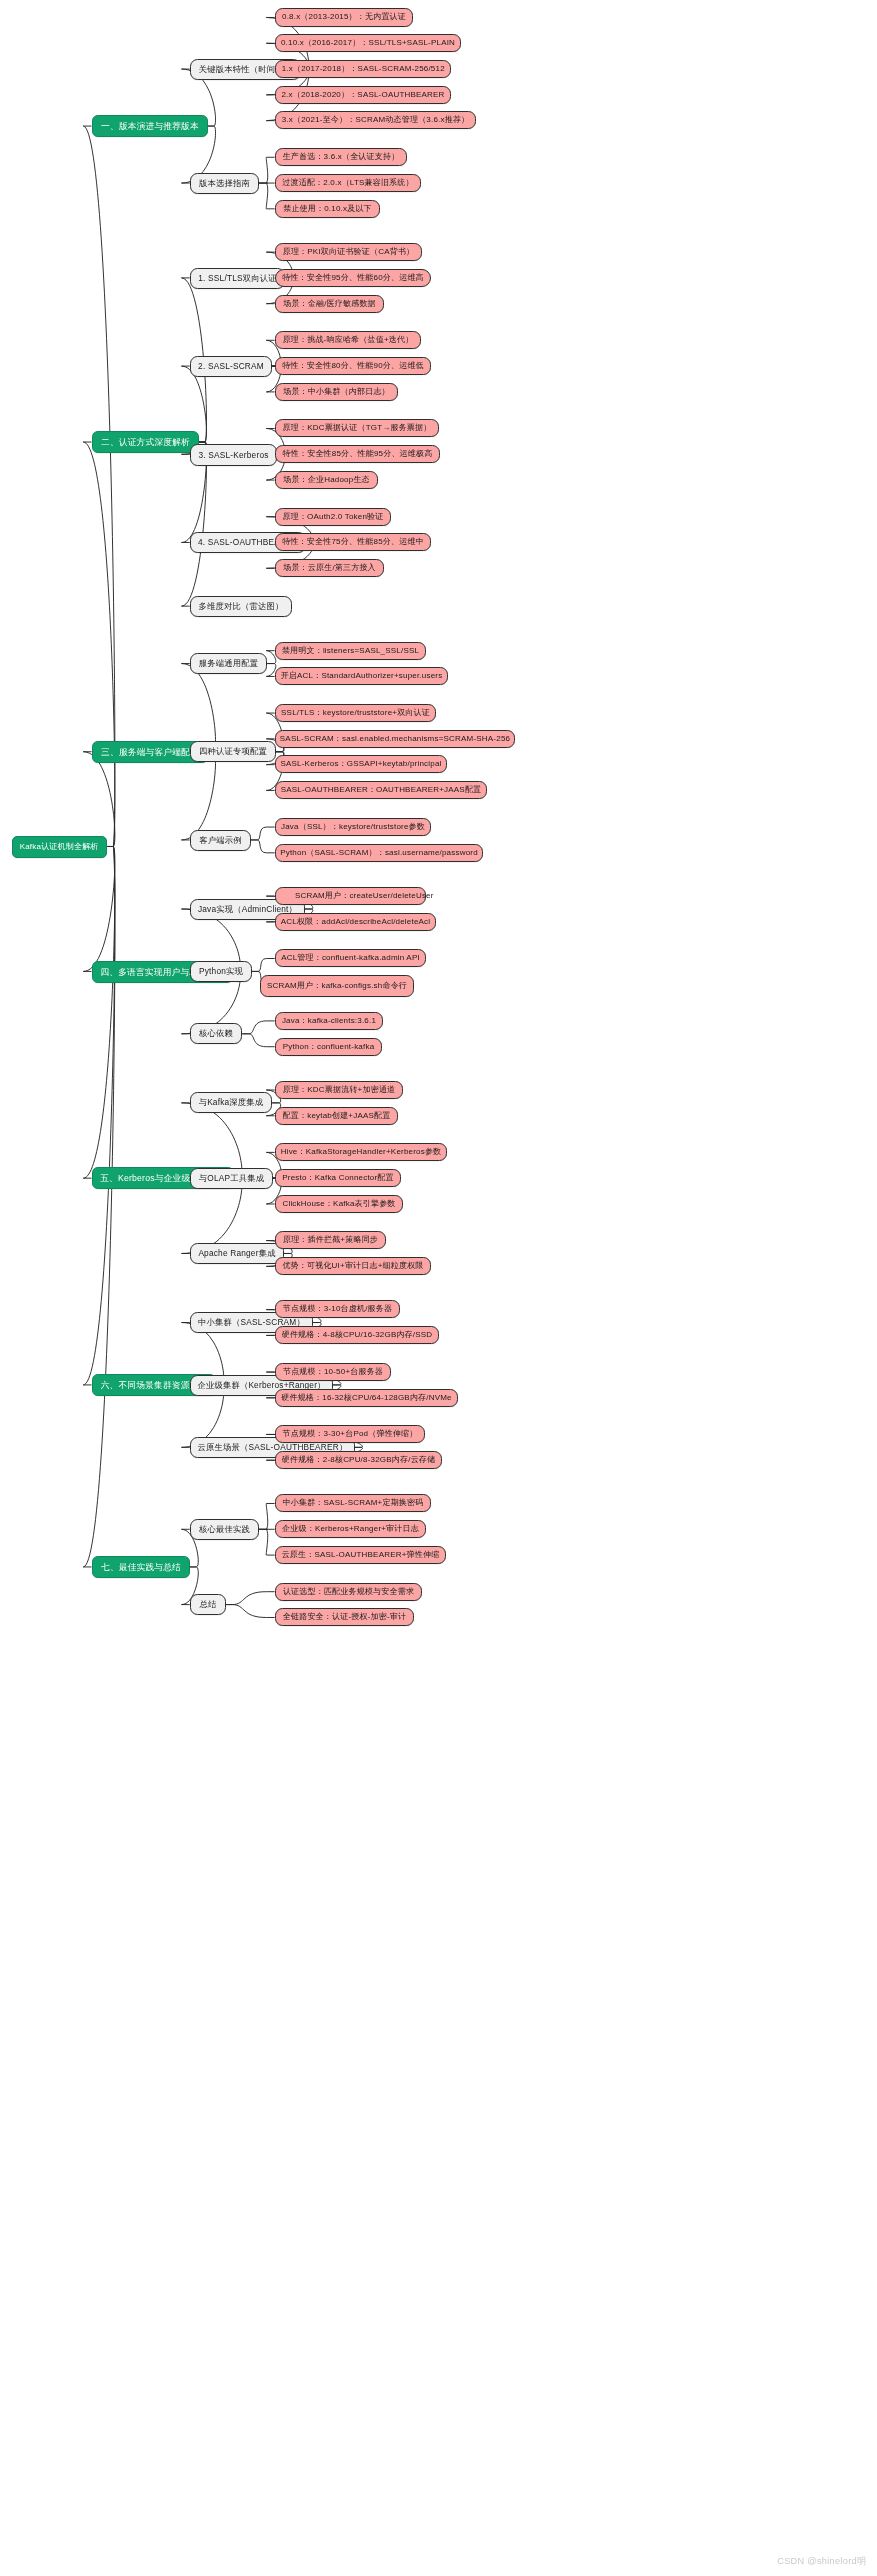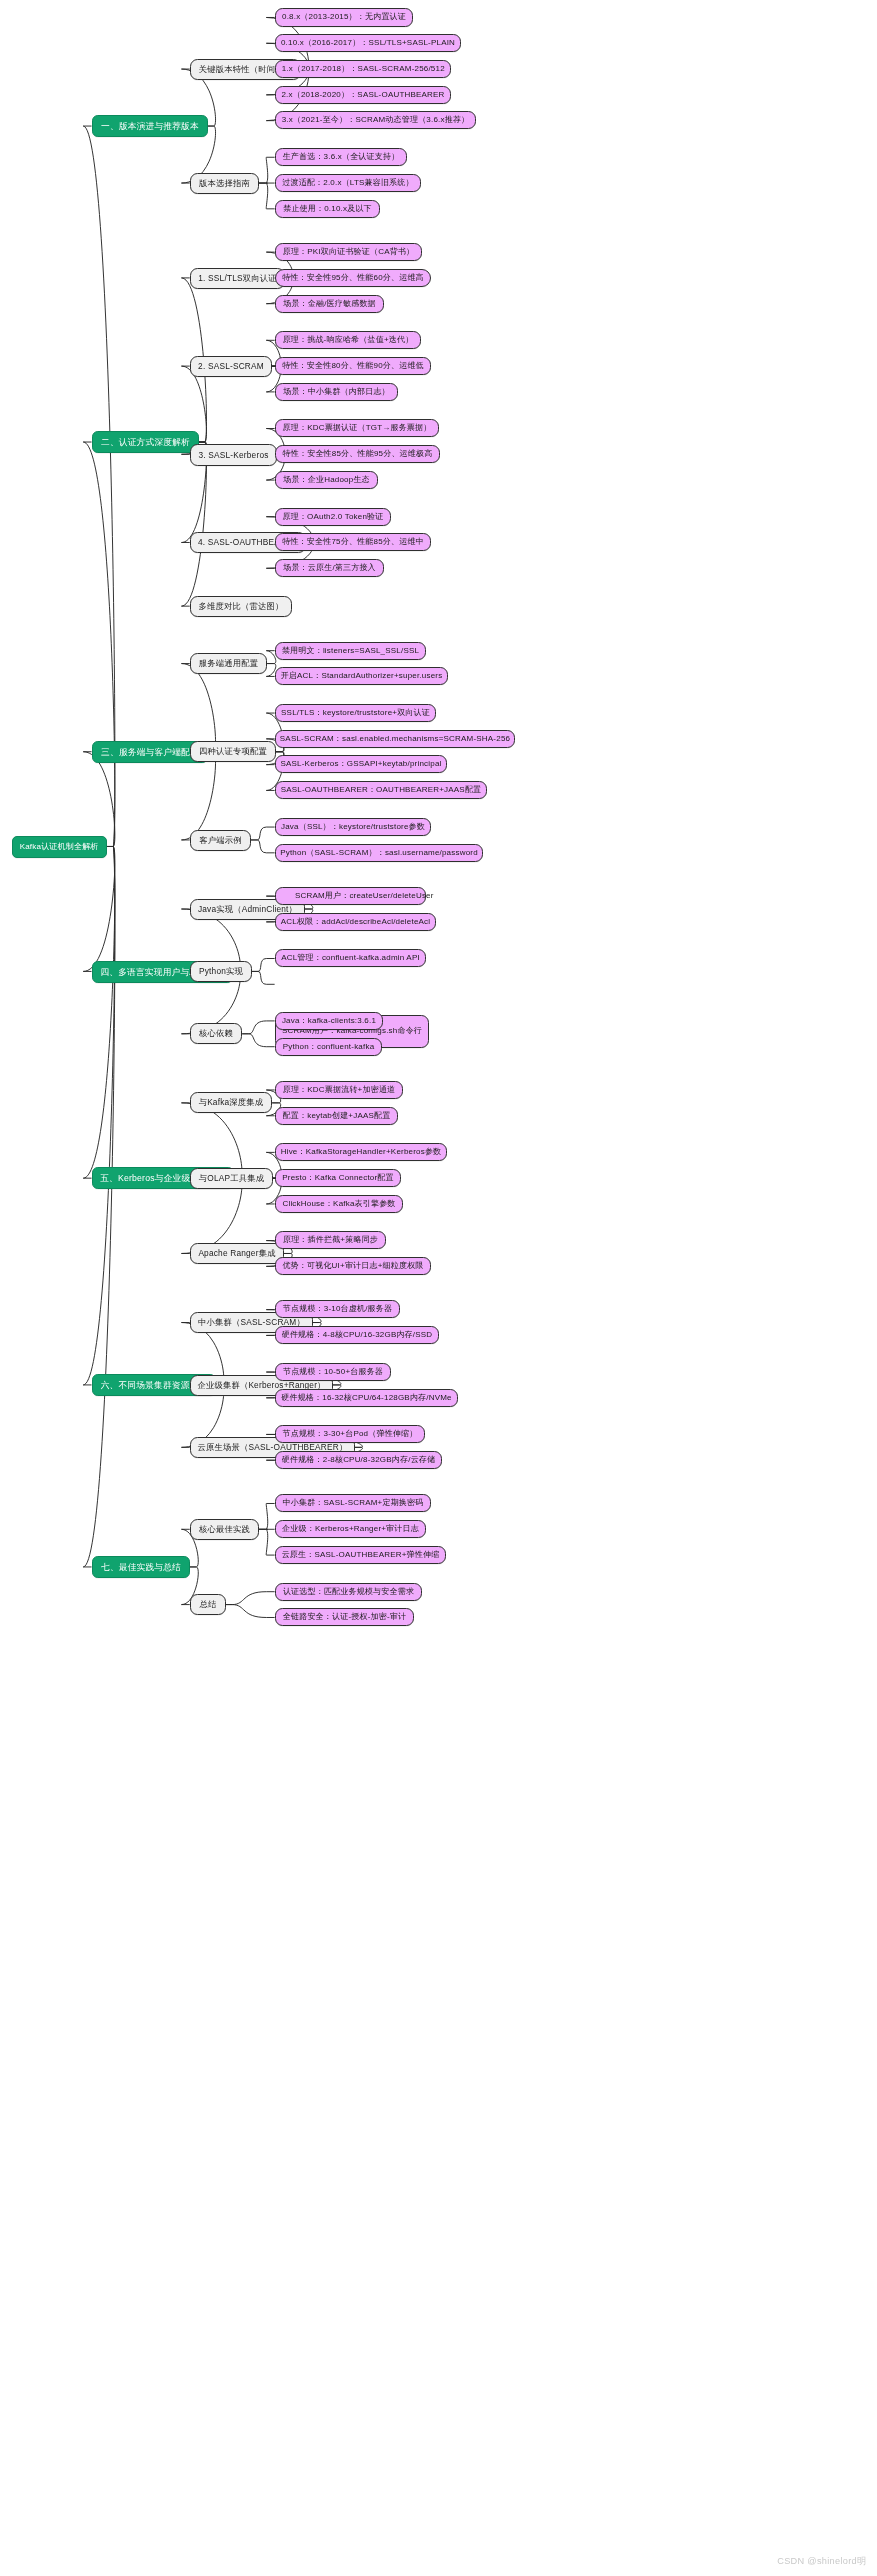--- a/index.html
+++ b/index.html
@@ -52,21 +52,21 @@
     border-color:#0b8a5c;
     color:#ffffff;
     border-radius:5.8px;
     font-size:8.7px;
   }
   .node.lvl2{
     background:#f0f0f0;
     font-size:8.3px;
   }
   .node.lvl3{
-    background:#f0abfc;
+    background:#fca5a5;
     font-size:8px;
   }
   .watermark{
     position:absolute;
     right:11.6px;
     bottom:8.3px;
     color:#c9c9c9;
     font-size:9.2px;
     letter-spacing:0.3px;
   }
@@ -199,21 +199,21 @@
       <div class="node lvl3" style="left: 275px; top: 781px; width: 212px; height: 18.3px; line-height: 16.6px;">SASL-OAUTHBEARER：OAUTHBEARER+JAAS配置</div>
       <div class="node lvl2" style="left: 190px; top: 830px; width: 61px; height: 21px; line-height: 19px;">客户端示例</div>
       <div class="node lvl3" style="left: 275px; top: 818px; width: 156px; height: 18.3px; line-height: 16.6px;">Java（SSL）：keystore/truststore参数</div>
       <div class="node lvl3" style="left: 275px; top: 844px; width: 208px; height: 18.3px; line-height: 16.6px;">Python（SASL-SCRAM）：sasl.username/password</div>
       <div class="node lvl1" style="left: 92px; top: 961px; width: 141px; height: 21.6px; line-height: 20px;">四、多语言实现用户与ACL管理</div>
       <div class="node lvl2" style="left: 190px; top: 899px; width: 115px; height: 21px; line-height: 19px;">Java实现（AdminClient）</div>
       <div class="node lvl3" style="left: 275px; top: 887px; width: 151px; height: 18.3px; line-height: 16.6px; padding-left: 35px;">SCRAM用户：createUser/deleteUser</div>
       <div class="node lvl3" style="left: 275px; top: 913px; width: 161px; height: 18.3px; line-height: 16.6px;">ACL权限：addAcl/describeAcl/deleteAcl</div>
       <div class="node lvl2" style="left: 190px; top: 961px; width: 62px; height: 21px; line-height: 19px;">Python实现</div>
       <div class="node lvl3" style="left: 275px; top: 949px; width: 151px; height: 18.3px; line-height: 16.6px;">ACL管理：confluent-kafka.admin API</div>
-      <div class="node lvl3" style="left: 275px; top: 975px; width: 154px; height: 33px; line-height: 16.6px; margin-top: 40px;">SCRAM用户：kafka-configs.sh命令行</div>
+      <div class="node lvl3" style="left: 260px; top: 975px; width: 154px; height: 22px; line-height: 16.6px;">SCRAM用户：kafka-configs.sh命令行</div>
       <div class="node lvl2" style="left: 190px; top: 1023px; width: 52px; height: 21px; line-height: 19px;">核心依赖</div>
       <div class="node lvl3" style="left: 275px; top: 1012px; width: 108px; height: 18.3px; line-height: 16.6px;">Java：kafka-clients:3.6.1</div>
       <div class="node lvl3" style="left: 275px; top: 1038px; width: 107px; height: 18.3px; line-height: 16.6px;">Python：confluent-kafka</div>
       <div class="node lvl1" style="left: 92px; top: 1167px; width: 142px; height: 21.6px; line-height: 20px;">五、Kerberos与企业级生态集成</div>
       <div class="node lvl2" style="left: 190px; top: 1092px; width: 82px; height: 21px; line-height: 19px;">与Kafka深度集成</div>
       <div class="node lvl3" style="left: 275px; top: 1081px; width: 128px; height: 18.3px; line-height: 16.6px;">原理：KDC票据流转+加密通道</div>
       <div class="node lvl3" style="left: 275px; top: 1107px; width: 123px; height: 18.3px; line-height: 16.6px;">配置：keytab创建+JAAS配置</div>
       <div class="node lvl2" style="left: 190px; top: 1168px; width: 83px; height: 21px; line-height: 19px;">与OLAP工具集成</div>
       <div class="node lvl3" style="left: 275px; top: 1143px; width: 172px; height: 18.3px; line-height: 16.6px;">Hive：KafkaStorageHandler+Kerberos参数</div>
       <div class="node lvl3" style="left: 275px; top: 1169px; width: 126px; height: 18.3px; line-height: 16.6px;">Presto：Kafka Connector配置</div>

